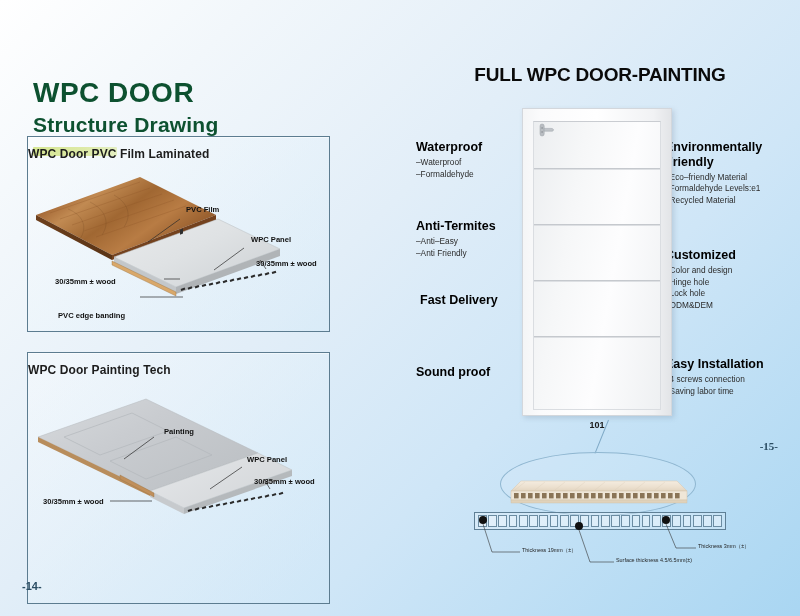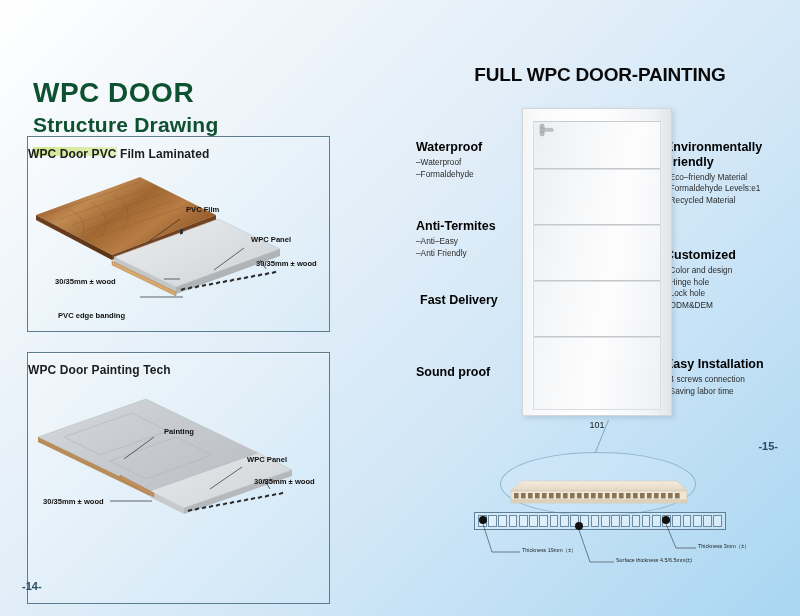--- a/index.html
+++ b/index.html
@@ -76,21 +76,21 @@
   }
   .door-groove {
     position: absolute; left: 0; right: 0; height: 2px;
     background: linear-gradient(180deg,#b9bdc3,#e9ebee);
   }
   #door-handle {
     position: absolute; left: 5px; width: 19px; height: 16px;
   }
   #door-label {
     position: absolute; left: 0; right: 0; top: 312px; text-align: center;
-    font-size: 9px; font-weight: normal; color: #1a1a1a;
+    font-size: 9px; font-weight: bold; color: #1a1a1a;
   }
 
   
   #detail-ellipse {
     position: absolute; left: 100px; top: 452px; width: 196px; height: 64px;
     border: 1px solid #8fb6d0; border-radius: 50%;
     background: rgba(255,255,255,0.10);
   }
   #detail-leader { position: absolute; left: 208px; top: 420px; width: 1px; height: 36px; background: #7fa9c6; transform: rotate(22deg); transform-origin: top; }
 
@@ -101,21 +101,21 @@
     display: flex; align-items: center; padding: 2px 3px; gap: 1.5px;
   }
   .strip-cell { flex: 1 1 auto; height: 12px; border: 1px solid #6b8ca2; background: rgba(255,255,255,0.30); }
   .strip-dot { position: absolute; width: 8px; height: 8px; border-radius: 50%; background: #111; top: 4px; }
 
   .thick-note { position: absolute; font-size: 5.4px; color: #1f1f1f; white-space: nowrap; }
 
   
   .page-number { position: absolute; bottom: 24px; font-size: 11px; font-weight: bold; color: #2b4d63; }
   #page-number-left  { left: 22px; }
-  #page-number-right { right: 22px; }
+  #page-number-right { right: 22px; font-family: Liberation Serif, serif; }
 </style>
 </head>
 <body>
 
 <div id="left-column">
 
   <div id="headline-block">
     <div id="headline-main">WPC DOOR</div>
     <div id="headline-sub">Structure Drawing</div>
     <div id="headline-rule"></div>

